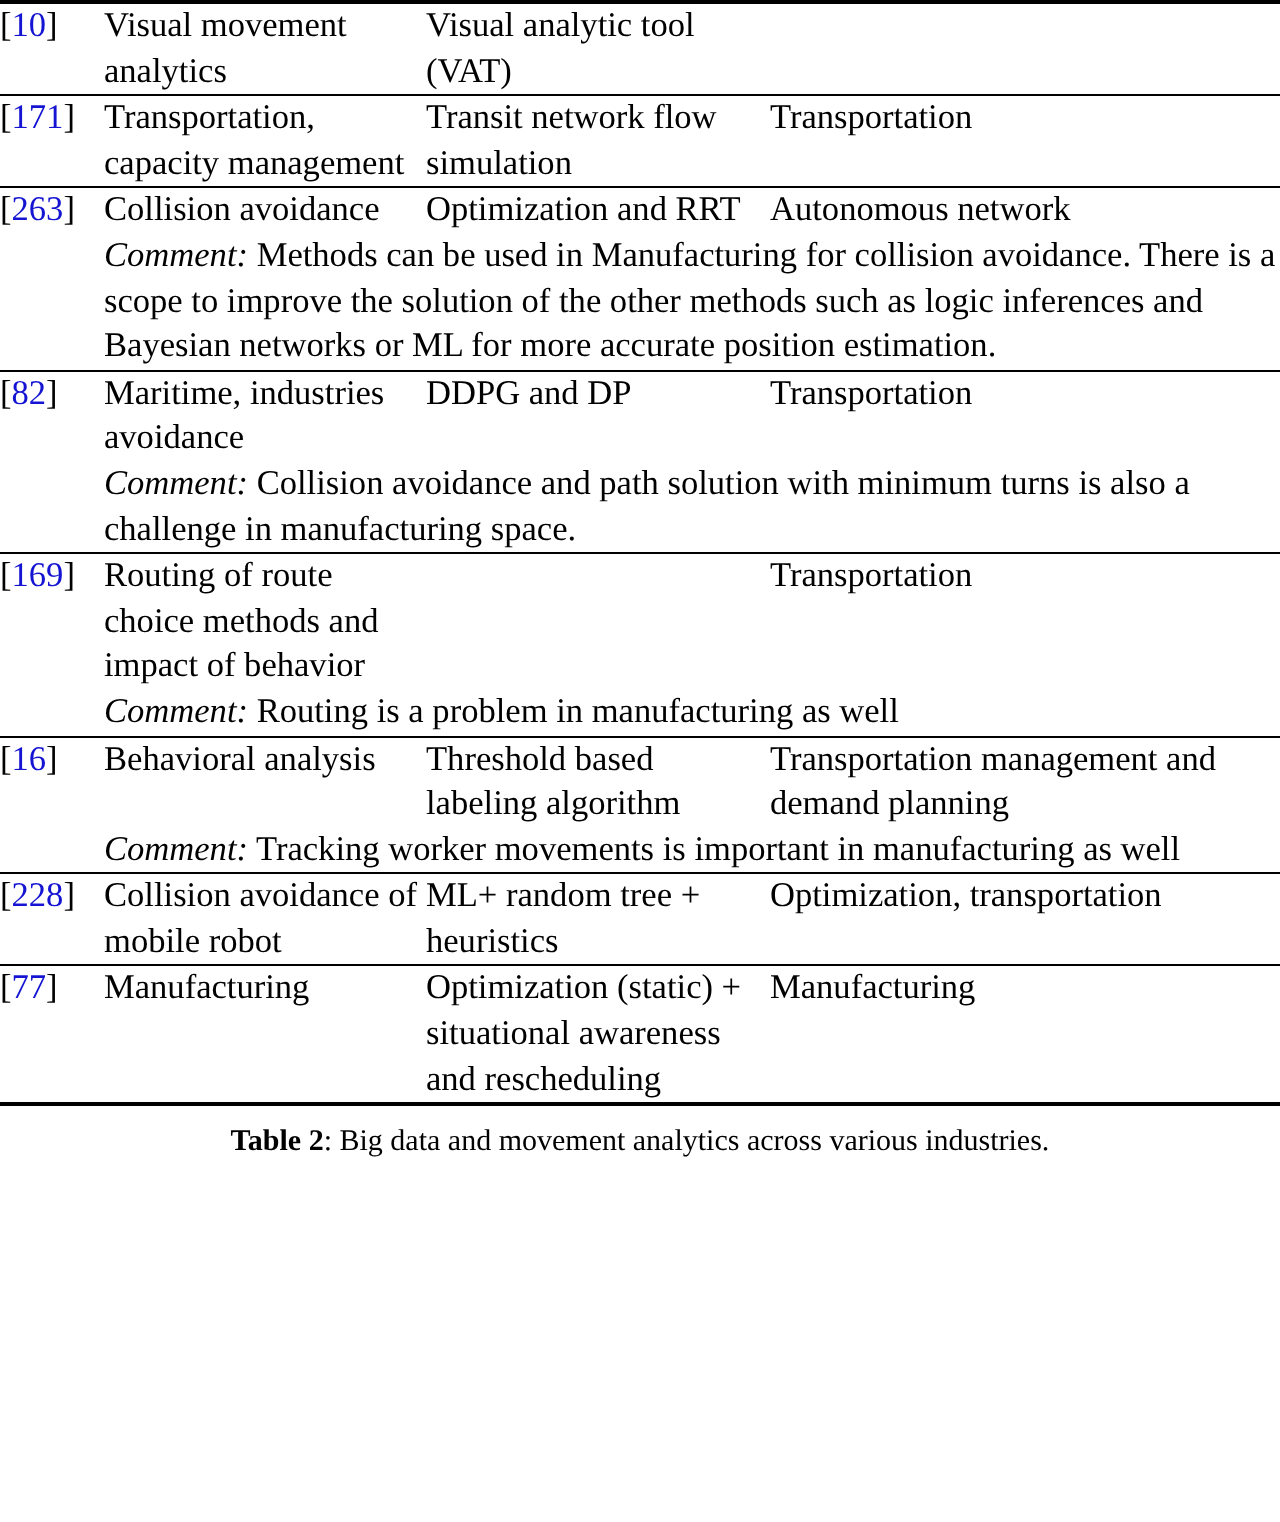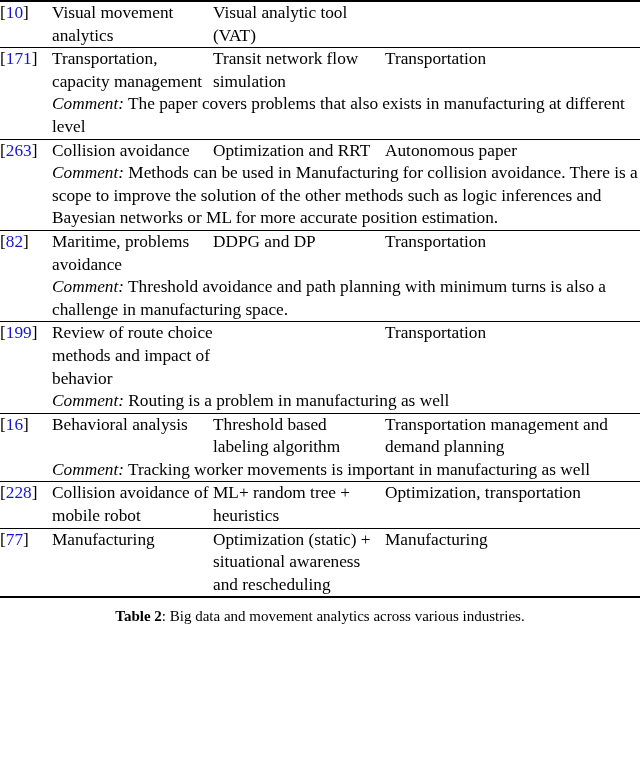--- a/index.html
+++ b/index.html
@@ -111,50 +111,46 @@
           <td class="cell-meth rule-top">Visual analytic tool (VAT)</td>
           <td class="cell-ind rule-top"></td>
         </tr>
 
         <tr class="entry-row">
           <td class="ref rule-mid"><span>[</span><span class="cite">171</span><span>]</span></td>
           <td class="cell-area rule-mid">Transportation, capacity management</td>
           <td class="cell-meth rule-mid">Transit network flow simulation</td>
           <td class="cell-ind rule-mid">Transportation</td>
         </tr>
-        <tr class="comment-row">
-          <td></td>
-          <td class="comment-cell" colspan="3"><span class="comment-label">Comment:</span> <span>The paper covers problems that also exists in manufacturing at different level</span></td>
-        </tr>
 
         <tr class="entry-row">
           <td class="ref rule-mid"><span>[</span><span class="cite">263</span><span>]</span></td>
           <td class="cell-area rule-mid">Collision avoidance</td>
           <td class="cell-meth rule-mid">Optimization and RRT</td>
-          <td class="cell-ind rule-mid">Autonomous paper</td>
+          <td class="cell-ind rule-mid">Autonomous network</td>
         </tr>
         <tr class="comment-row">
           <td></td>
           <td class="comment-cell" colspan="3"><span class="comment-label">Comment:</span> <span>Methods can be used in Manufacturing for collision avoidance. There is a scope to improve the solution of the other methods such as logic inferences and Bayesian networks or ML for more accurate position estimation.</span></td>
         </tr>
 
         <tr class="entry-row">
           <td class="ref rule-mid"><span>[</span><span class="cite">82</span><span>]</span></td>
-          <td class="cell-area rule-mid">Maritime, problems avoidance</td>
+          <td class="cell-area rule-mid">Maritime, industries avoidance</td>
           <td class="cell-meth rule-mid">DDPG and DP</td>
           <td class="cell-ind rule-mid">Transportation</td>
         </tr>
         <tr class="comment-row">
           <td></td>
-          <td class="comment-cell" colspan="3"><span class="comment-label">Comment:</span> <span>Threshold avoidance and path planning with minimum turns is also a challenge in manufacturing space.</span></td>
+          <td class="comment-cell" colspan="3"><span class="comment-label">Comment:</span> <span>Collision avoidance and path solution with minimum turns is also a challenge in manufacturing space.</span></td>
         </tr>
 
         <tr class="entry-row">
-          <td class="ref rule-mid"><span>[</span><span class="cite">199</span><span>]</span></td>
-          <td class="cell-area rule-mid">Review of route choice methods and impact of behavior</td>
+          <td class="ref rule-mid"><span>[</span><span class="cite">169</span><span>]</span></td>
+          <td class="cell-area rule-mid">Routing of route choice methods and impact of behavior</td>
           <td class="cell-meth rule-mid"></td>
           <td class="cell-ind rule-mid">Transportation</td>
         </tr>
         <tr class="comment-row">
           <td></td>
           <td class="comment-cell" colspan="3"><span class="comment-label">Comment:</span> <span>Routing is a problem in manufacturing as well</span></td>
         </tr>
 
         <tr class="entry-row">
           <td class="ref rule-mid"><span>[</span><span class="cite">16</span><span>]</span></td>

